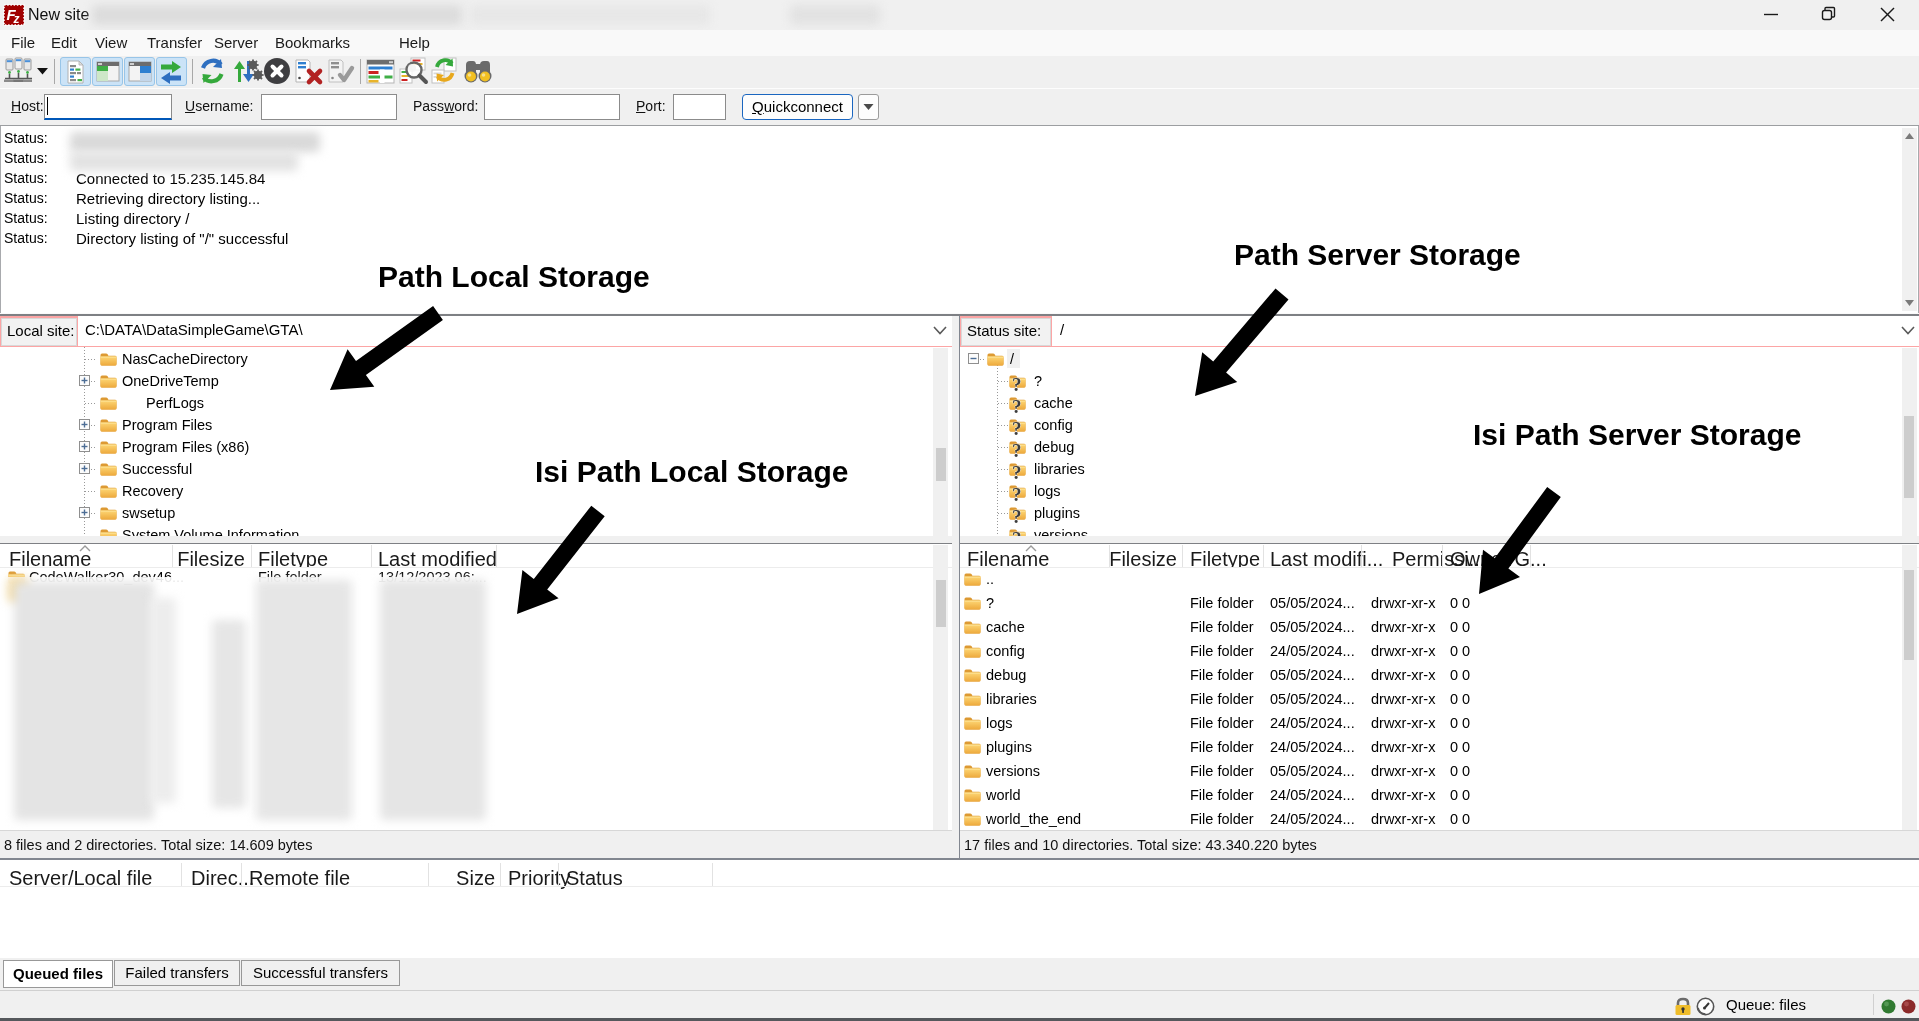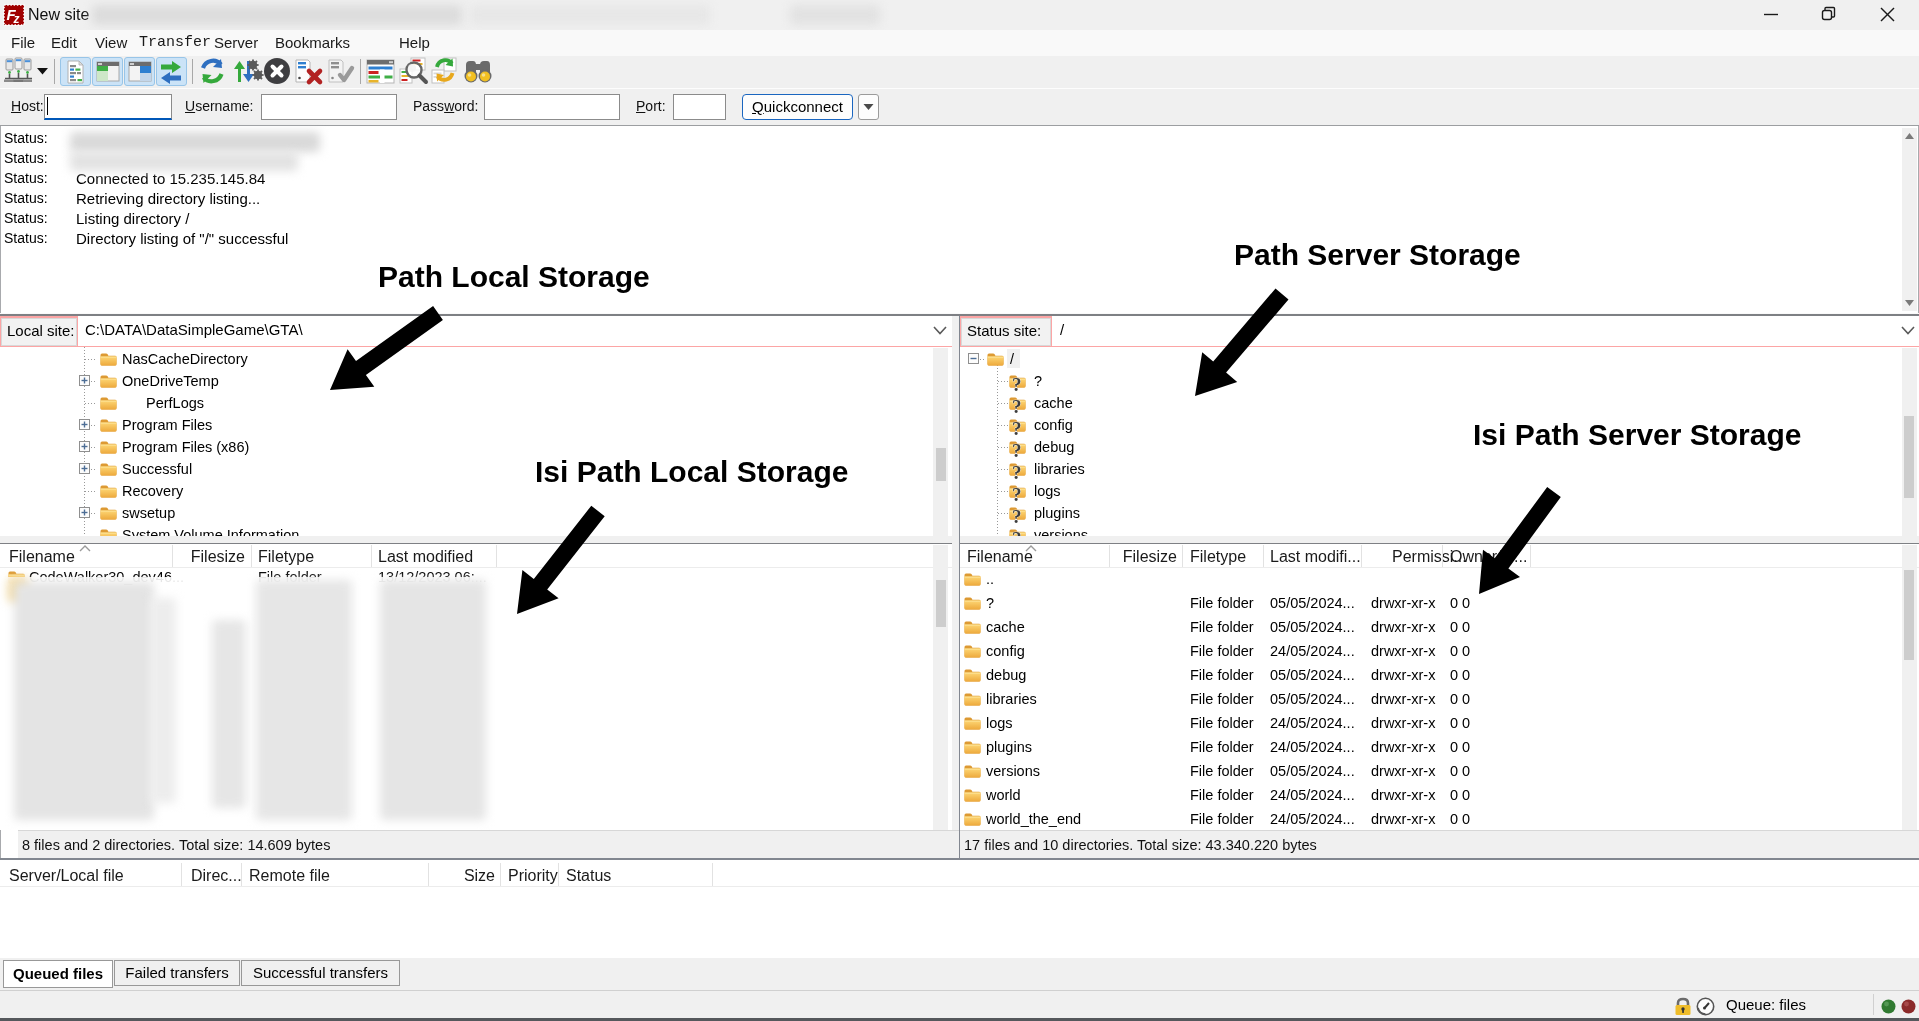--- a/index.html
+++ b/index.html
@@ -23,21 +23,21 @@
   .qclabel { position:absolute; top:9px; font-size:14px; color:#111; }
   .qcinput { position:absolute; top:5px; height:26px; background:#fff; border:1px solid #8b8b8b; }
   #qcbtn { position:absolute; left:742px; top:5px; width:111px; height:26px; background:#fdfdfd; border:1px solid #1a66c0; border-radius:4px; font-size:15px; text-align:center; line-height:24px; }
   #qcdrop { position:absolute; left:858px; top:5px; width:21px; height:26px; background:#fdfdfd; border:1px solid #9b9b9b; border-radius:3px; }
   
   #logarea { left:0; top:126px; width:1919px; height:187px; background:#fff; }
   .stline { position:absolute; left:4px; font-size:14px; white-space:pre; }
   .stmsg { position:absolute; left:76px; font-size:15px; white-space:pre; }
   
   .combo-row { background:#fca5a5; }
-  .hdrtext { position:absolute; top:4px; font-size:16px; color:#1a1a1a; white-space:nowrap; }
+  .hdrtext { position:absolute; top:4px; font-size:20px; color:#1a1a1a; white-space:nowrap; }
   .colsep { position:absolute; top:1px; width:1px; height:22px; background:#e2e2e2; }
   .scrolltrack { position:absolute; background:#f0f0f0; }
   .scrollthumb { position:absolute; background:#cdcdcd; }
   .statusbar-sm { position:absolute; background:#f0f0f0; border-top:1px solid #d7d7d7; font-size:14.5px; color:#111; }
   .treetext { position:absolute; font-size:14.5px; white-space:pre; }
   .cell { position:absolute; font-size:14.5px; white-space:pre; }
   
   #queuepanel { left:0; top:858px; width:1919px; height:100px; background:#fff; border-top:2px solid #828790;}
   #tabbar { left:0; top:958px; width:1919px; height:32px; background:#f0f0f0; }
   .tab { position:absolute; top:2px; height:26px; font-size:15px; text-align:center; border:1px solid #989898; background:#f0f0f0; }
@@ -73,21 +73,21 @@
       <line x1="123" y1="8" x2="136" y2="21"></line>
       <line x1="136" y1="8" x2="123" y2="21"></line>
     </g>
   </svg>
 </div>
 
 <div class="abs" id="menubar">
   <span class="menuitem" style="left:11px;">File</span>
   <span class="menuitem" style="left:51px;">Edit</span>
   <span class="menuitem" style="left:95px;">View</span>
-  <span class="menuitem" style="left:139px;font-family:Liberation Mono, monospace;">Transfer</span>
+  <span class="menuitem" style="left:147px;">Transfer</span>
   <span class="menuitem" style="left:214px;">Server</span>
   <span class="menuitem" style="left:275px;">Bookmarks</span>
   <span class="menuitem" style="left:365px;margin-left:34px;">Help</span>
 </div>
 
 <div class="abs" id="toolbar">
   <div class="tbtn" style="left:60px;"></div>
   <div class="tbtn" style="left:92px;"></div>
   <div class="tbtn" style="left:124px;"></div>
   <div class="tbtn" style="left:156px;"></div>
@@ -422,21 +422,21 @@
 
   <div class="abs" style="left:5px; top:9px; width:506px; height:250px; background:rgba(255,255,255,0.9);"></div>
   <div class="abs blurbar" style="left:8px; top:10px; width:20px; height:24px; background:#f2d9a0;"></div>
   <div class="abs blurbar" style="left:14px; top:14px; width:140px; height:238px; background:#e4e4e4;"></div>
   <div class="abs blurbar" style="left:150px; top:30px; width:26px; height:205px; background:#ededed;"></div>
   <div class="abs blurbar" style="left:212px; top:52px; width:34px; height:188px; background:#e6e6e6;"></div>
   <div class="abs blurbar" style="left:256px; top:12px; width:96px; height:240px; background:#e6e6e6;"></div>
   <div class="abs blurbar" style="left:380px; top:12px; width:106px; height:240px; background:#e5e5e5;"></div>
 </div>
 
-<div class="abs statusbar-sm" style="left:0; top:830px; width:952px; height:28px;margin-left:18px;">
+<div class="abs statusbar-sm" style="left:0; top:830px; width:952px; height:28px;">
   <span class="abs" style="left:4px; top:6px;">8 files and 2 directories. Total size: 14.609 bytes</span>
 </div>
 
 <div class="scrolltrack" style="left:933px; top:348px; width:15px; height:188px;"></div>
 <div class="scrollthumb" style="left:936px; top:448px; width:10px; height:33px;"></div>
 <div class="scrolltrack" style="left:933px; top:545px; width:15px; height:285px;"></div>
 <div class="scrollthumb" style="left:936px; top:580px; width:10px; height:47px;"></div>
 
 <div class="abs" style="left:959px; top:316px; width:1px; height:542px; background:#828790;"></div>
 

